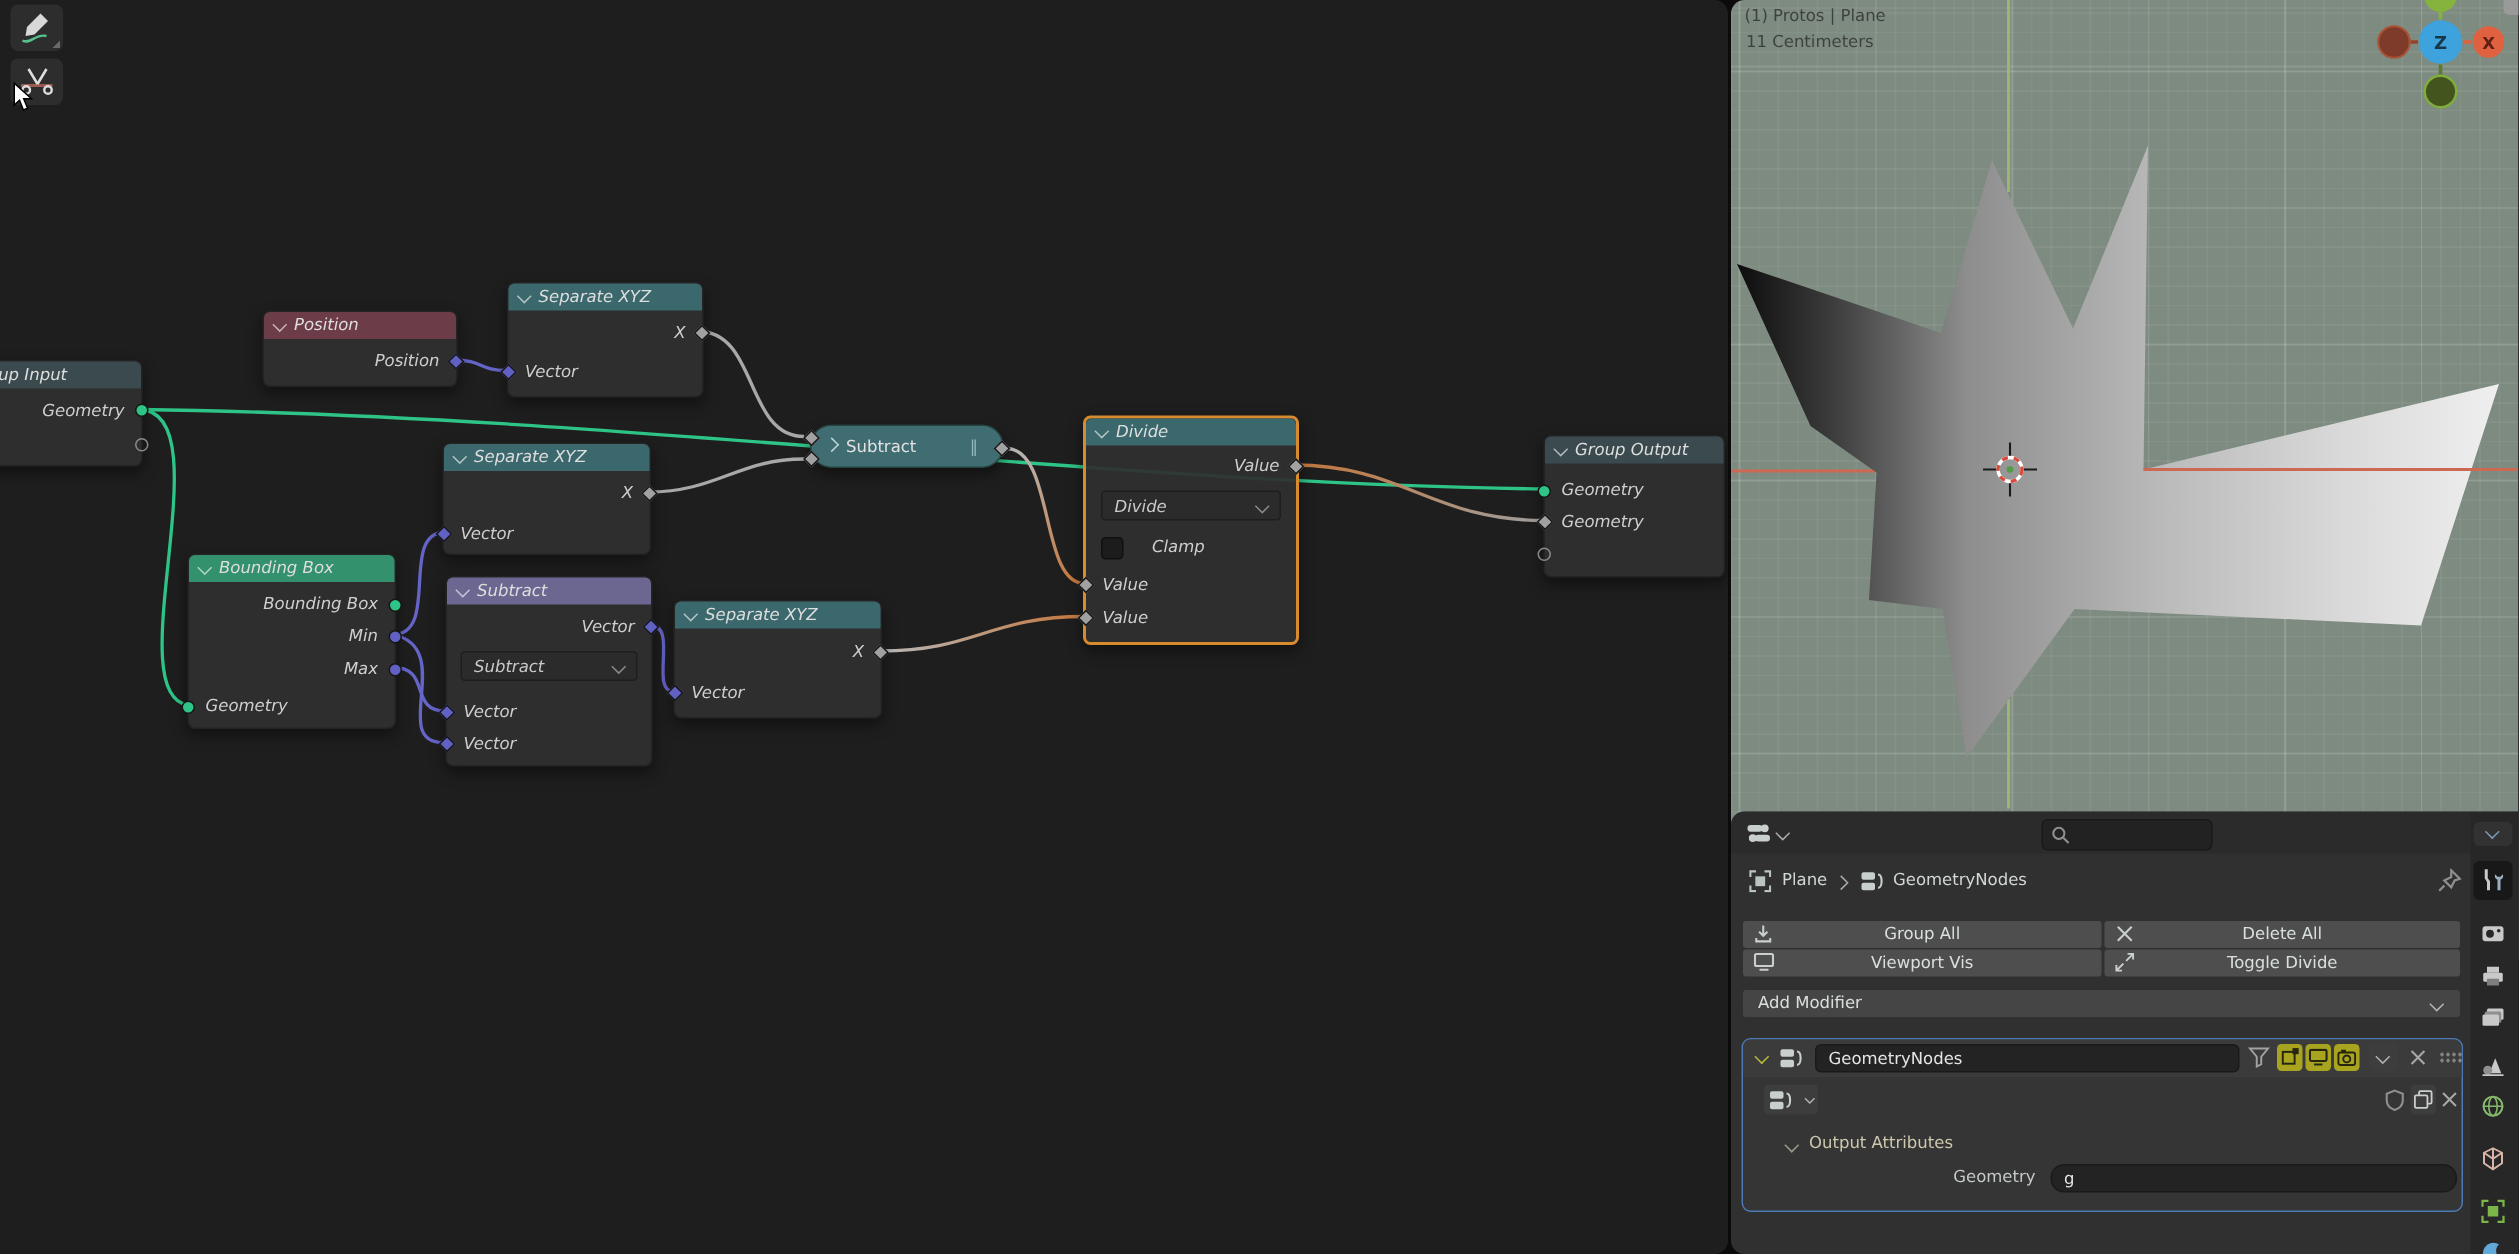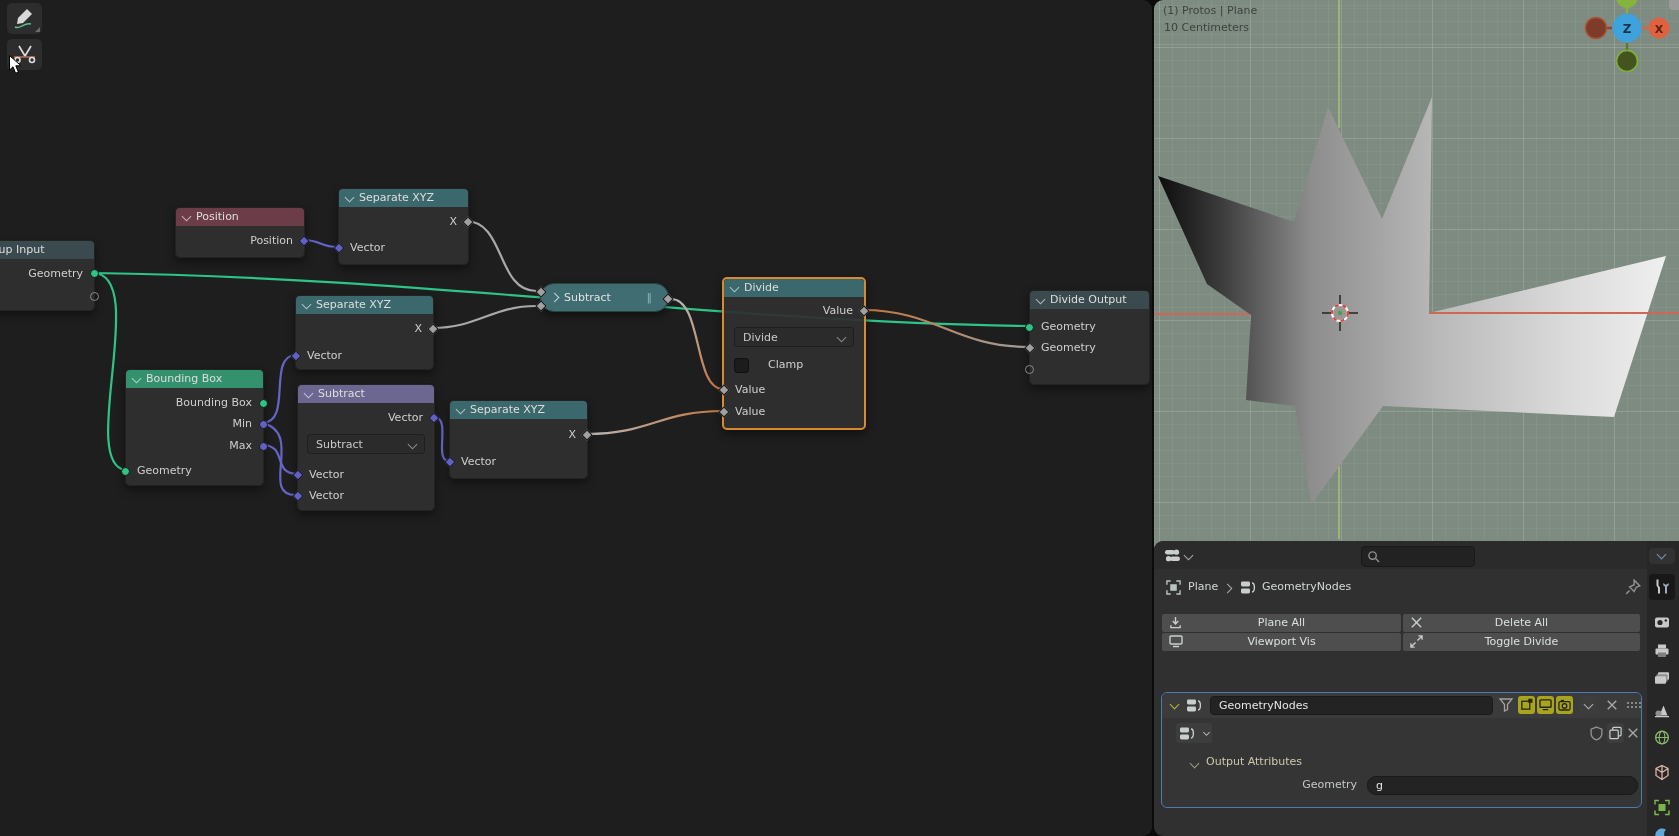--- a/index.html
+++ b/index.html
@@ -14,21 +14,21 @@
       repeating-linear-gradient(90deg, rgba(235,245,235,.13) 0 1px, transparent 1px 91px),
       repeating-linear-gradient(0deg, rgba(255,255,255,.05) 0 1px, transparent 1px 13px),
       repeating-linear-gradient(90deg, rgba(255,255,255,.05) 0 1px, transparent 1px 13px);
     background-position:0 45px,5px 0,0 6px,5px 0;}
   #properties{position:absolute;left:1154px;top:541px;width:525px;height:295px;background:#303030;border-radius:9px 0 0 9px;overflow:hidden;
     font-size:11px;color:#c9cfcc;}
   
   .toolbtn{position:absolute;left:7px;width:35px;height:31px;background:#2d2d2d;border-radius:5px;}
   .toolbtn svg{position:absolute;left:5px;top:4px;}
   .corner-tri{position:absolute;right:2px;bottom:2px;width:0;height:0;border-left:5px solid transparent;border-bottom:5px solid #6a6a6a;}
-  .node{position:absolute;background:#2f2f2fee;border:1px solid #232323;border-radius:5px;box-shadow:0 4px 10px rgba(0,0,0,.45);font-size:11px;color:#cfcfcf;}
+  .node{position:absolute;background:#2f2f2fee;border:1px solid #232323;border-radius:5px;box-shadow:0 4px 10px rgba(0,0,0,.45);font-size:11px;color:#cfcfcf;font-style:italic;}
   .node.sel{border:2px solid #d78a2e;margin:-1px;}
   .nhead{position:absolute;left:0;top:0;right:0;height:18px;border-radius:4px 4px 0 0;color:#dedede;line-height:18px;padding-left:20px;box-sizing:border-box;white-space:nowrap;overflow:hidden;}
   .chev{display:inline-block;width:6px;height:6px;border-right:1.5px solid rgba(255,255,255,.6);border-bottom:1.5px solid rgba(255,255,255,.6);transform:rotate(45deg);vertical-align:middle;}
   .nhead .chev{position:absolute;left:7px;top:5px;}
   .nrow{position:absolute;left:0;right:0;height:18px;line-height:18px;}
   .lbl-r{position:absolute;right:11px;}
   .lbl-l{position:absolute;left:11px;}
   .sock{position:absolute;width:9px;height:9px;box-sizing:border-box;border:1.5px solid #161616;}
   .sock.c{border-radius:50%;}
   .sock.d{transform:rotate(45deg);width:8px;height:8px;}
@@ -220,21 +220,21 @@
         <span class="lbl-l">Value</span>
       </div>
     <div class="sock d sval" style="left:-4px;top:107px"></div>
     <div class="nrow" style="top:124px">
         <span class="lbl-l">Value</span>
       </div>
     <div class="sock d sval" style="left:-4px;top:129px"></div>
   </div>
 
   <div class="node" style="left:1029px;top:290px;width:119px;height:93px">
-    <div class="nhead" style="background:#3b4a4e"><span class="chev"></span><span>Divide Output</span></div>
+    <div class="nhead" style="background:#3b4a4e"><span class="chev"></span><span>Group Output</span></div>
     <div class="nrow" style="top:27px">
         <span class="lbl-l">Geometry</span>
       </div>
     <div class="sock c sg" style="left:-5px;top:32px"></div>
     <div class="nrow" style="top:48px">
         <span class="lbl-l">Geometry</span>
       </div>
     <div class="sock d sval" style="left:-4px;top:53px"></div>
     <div class="sock open" style="left:-5px;top:74px"></div>
   </div>
@@ -269,21 +269,21 @@
     <line x1="20" y1="2" x2="20" y2="13" stroke="#1a1a1a" stroke-width="1.4"></line>
     <line x1="20" y1="27" x2="20" y2="38" stroke="#1a1a1a" stroke-width="1.4"></line>
     <line x1="2" y1="20" x2="13" y2="20" stroke="#1a1a1a" stroke-width="1.4"></line>
     <line x1="27" y1="20" x2="38" y2="20" stroke="#1a1a1a" stroke-width="1.4"></line>
     <circle cx="20" cy="20" r="8" fill="none" stroke="#ffffff" stroke-width="2.2"></circle>
     <circle cx="20" cy="20" r="8" fill="none" stroke="#d84a3e" stroke-width="2.2" stroke-dasharray="4 4"></circle>
     <circle cx="20" cy="20" r="2.2" fill="#4f9e43"></circle>
   </svg>
 
   <div class="vp-text" style="left:9px;top:4px">(1) Protos | Plane</div>
-  <div class="vp-text" style="left:10px;top:21px">10 Centimeters</div>
+  <div class="vp-text" style="left:10px;top:21px">11 Centimeters</div>
 
   <svg class="abs" style="left:428px;top:-11px" width="97" height="86" viewBox="0 0 97 86">
     <line x1="45" y1="24" x2="45" y2="8" stroke="#84b43d" stroke-width="2.4"></line>
     <line x1="45" y1="54" x2="45" y2="64" stroke="#5d7a2e" stroke-width="2.4"></line>
     <line x1="60" y1="39" x2="66" y2="39" stroke="#e06140" stroke-width="2.4"></line>
     <line x1="30" y1="39" x2="24" y2="39" stroke="#94432d" stroke-width="2.4"></line>
     <circle cx="45" cy="8" r="11" fill="#84b43d"></circle>
     <circle cx="45" cy="72" r="10.5" fill="#44541f" stroke="#7fae3c" stroke-width="1.6"></circle>
     <circle cx="14" cy="39" r="10.5" fill="#7e3b2a" stroke="#a85437" stroke-width="1.4"></circle>
     <circle cx="77" cy="39" r="10.5" fill="#e06140"></circle>
@@ -328,21 +328,21 @@
       <path d="M8 1l5 5-3 1-2 4-4-4 4-2z" fill="none" stroke="#8e8e8e" stroke-width="1.3"></path>
       <line x1="4" y1="10" x2="1" y2="13" stroke="#8e8e8e" stroke-width="1.3"></line>
     </svg>
   </div>
 
   <div class="pbtn" style="left:8px;top:73px;width:239px">
     <svg width="13" height="13" viewBox="0 0 14 14">
       <path d="M7 1v7 M4 5.5L7 8.5 10 5.5" stroke="#c9cfcc" fill="none" stroke-width="1.5"></path>
       <path d="M2 10v2.5h10V10" stroke="#c9cfcc" fill="none" stroke-width="1.5"></path>
     </svg>
-    <span>Plane All</span>
+    <span>Group All</span>
   </div>
   <div class="pbtn" style="left:249px;top:73px;width:237px">
     <svg width="13" height="13" viewBox="0 0 14 14">
       <path d="M2 2l10 10 M12 2L2 12" stroke="#c9cfcc" stroke-width="1.5"></path>
     </svg>
     <span>Delete All</span>
   </div>
   <div class="pbtn" style="left:8px;top:92px;width:239px">
     <svg width="14" height="13" viewBox="0 0 14 13">
       <rect x="1" y="1" width="12" height="8" rx="1" fill="none" stroke="#c9cfcc" stroke-width="1.4"></rect>
@@ -350,20 +350,24 @@
     </svg>
     <span>Viewport Vis</span>
   </div>
   <div class="pbtn" style="left:249px;top:92px;width:237px">
     <svg width="13" height="13" viewBox="0 0 14 14">
       <path d="M9 1h4v4 M13 1L8 6 M5 13H1V9 M1 13l5-5" stroke="#c9cfcc" fill="none" stroke-width="1.4"></path>
     </svg>
     <span>Toggle Divide</span>
   </div>
 
+  <div class="pbtn" style="left:8px;top:119px;width:478px;text-align:left;background:#454545">
+    <span style="padding-left:10px">Add Modifier</span>
+    <span class="chev" style="position:absolute;right:12px;top:6px"></span>
+  </div>
 
   <div class="abs" style="left:7px;top:151px;width:481px;height:116px;background:#353535;border:1px solid #4d79b5;border-radius:6px;box-sizing:border-box">
 
     <div class="abs" style="left:0;top:0;right:0;height:25px;background:#3b3b3b;border-radius:5px 5px 0 0">
       <span class="chev" style="position:absolute;left:9px;top:8px;border-color:#b8b83a"></span>
       <svg class="abs" style="left:24px;top:5px" width="16" height="15" viewBox="0 0 16 14">
         <rect x="1" y="1" width="9" height="5" rx="1.4" fill="#c9cfcc"></rect>
           <rect x="1" y="8" width="9" height="5" rx="1.4" fill="#c9cfcc"></rect>
         <path d="M12 2.5c3.2 0 3.2 9 0 9" stroke="#c9cfcc" fill="none" stroke-width="1.4"></path>
       </svg>

